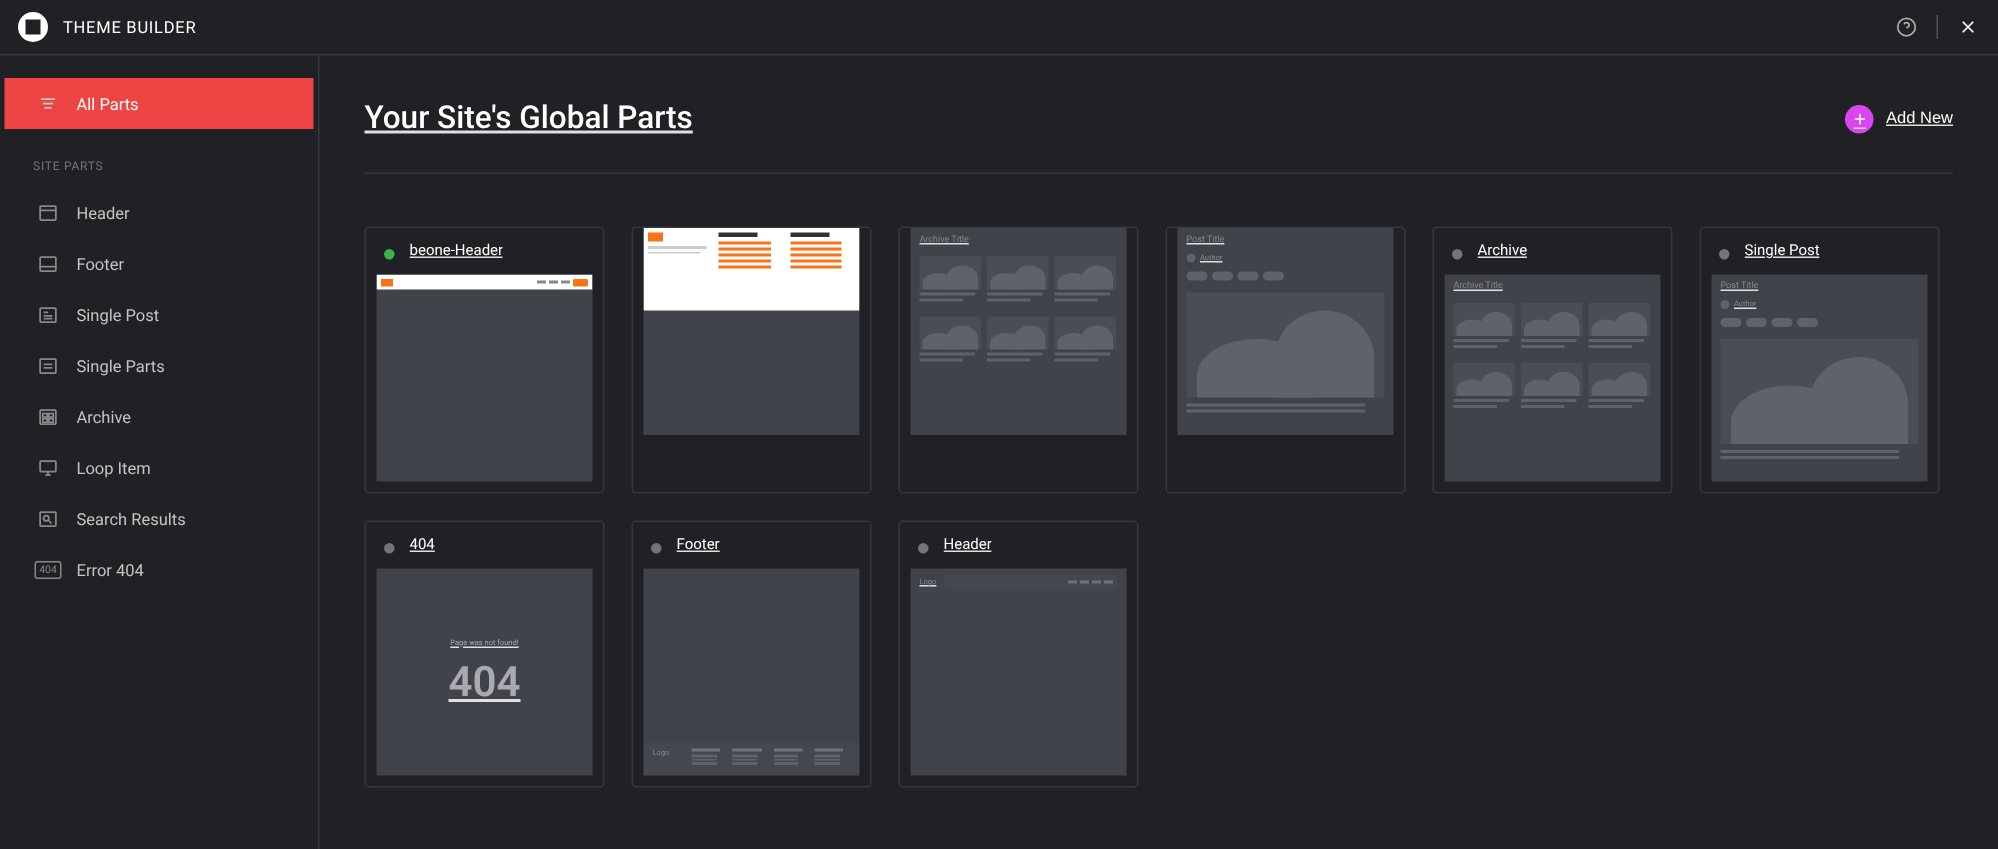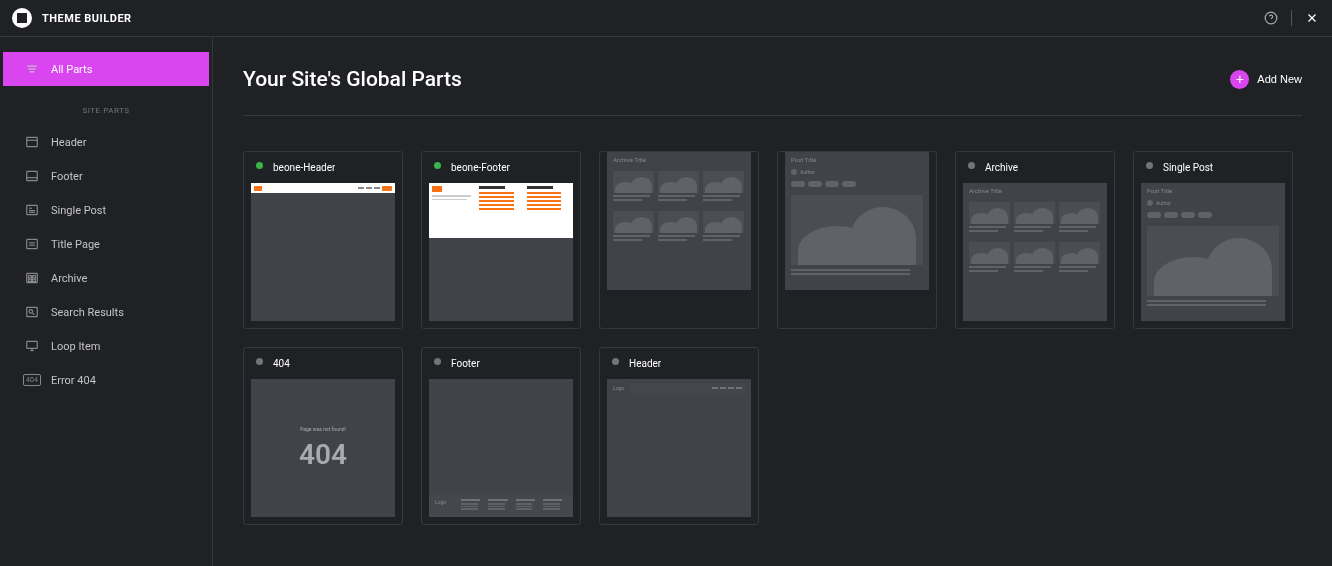--- a/index.html
+++ b/index.html
@@ -43,21 +43,21 @@
       position: absolute;
     }
     .logo-e {
       font-weight: bold;
       font-size: 11px;
       color: #1f2124;
       z-index: 1;
     }
     .header-title {
       font-size: 11px;
-      font-weight: 700;
+      font-weight: 400;
       letter-spacing: 0.5px;
       color: #fff;
     }
     .header-right {
       display: flex;
       align-items: center;
       gap: 12px;
     }
     .header-icon {
       width: 16px;
@@ -85,43 +85,43 @@
       display: flex;
       align-items: center;
       gap: 12px;
       padding: 10px 22px;
       cursor: pointer;
       font-size: 11px;
       color: #c4c4c4;
       margin: 0 3px;
     }
     .sidebar-item.active {
-      background: #d946ef;
+      background: #ef4444;
       color: #fff;
     }
     .sidebar-icon {
       width: 14px;
       height: 14px;
       display: flex;
       align-items: center;
       justify-content: center;
       flex-shrink: 0;
     }
     .sidebar-section-label {
       font-size: 8px;
       letter-spacing: 0.5px;
       color: #71757a;
       padding: 20px 22px 10px;
       text-transform: uppercase;
-      text-align: center;
     }
     .main {
       flex: 1;
       padding: 30px 30px;
       overflow-y: auto;
+      text-decoration: underline;
     }
     .main-header {
       display: flex;
       justify-content: space-between;
       align-items: center;
       padding-bottom: 24px;
       border-bottom: 1px solid #34383c;
     }
     .main-title {
       font-size: 21px;
@@ -157,21 +157,21 @@
     }
     .card {
       width: 160px;
       border: 1px solid #34383c;
       border-radius: 3px;
       overflow: hidden;
       cursor: pointer;
     }
     .card-header {
       display: flex;
-      align-items: flex-start;
+      align-items: flex-end;
       gap: 10px;
       padding: 10px 12px;
     }
     .status-dot {
       width: 7px;
       height: 7px;
       border-radius: 50%;
       flex-shrink: 0;
     }
     .status-active { background: #39b54a; }
@@ -456,53 +456,53 @@
       <span>Single Post</span>
     </div>
     <div class="sidebar-item">
       <span class="sidebar-icon">
         <svg width="14" height="14" viewBox="0 0 24 24" fill="none" stroke="#888" stroke-width="2">
             <rect x="3" y="4" width="18" height="16" rx="1"></rect>
             <line x1="7" y1="10" x2="17" y2="10"></line>
             <line x1="7" y1="14" x2="17" y2="14"></line>
           </svg>
       </span>
-      <span>Title Page</span>
+      <span>Single Parts</span>
     </div>
     <div class="sidebar-item">
       <span class="sidebar-icon">
         <svg width="14" height="14" viewBox="0 0 24 24" fill="none" stroke="#888" stroke-width="2">
             <rect x="3" y="4" width="18" height="16" rx="1"></rect>
             <rect x="6" y="8" width="5" height="4"></rect>
             <rect x="13" y="8" width="5" height="4"></rect>
             <rect x="6" y="14" width="5" height="4"></rect>
             <rect x="13" y="14" width="5" height="4"></rect>
           </svg>
       </span>
       <span>Archive</span>
     </div>
     <div class="sidebar-item">
       <span class="sidebar-icon">
         <svg width="14" height="14" viewBox="0 0 24 24" fill="none" stroke="#888" stroke-width="2">
+            <rect x="3" y="4" width="18" height="12" rx="1"></rect>
+            <line x1="9" y1="20" x2="15" y2="20"></line>
+            <line x1="12" y1="16" x2="12" y2="20"></line>
+          </svg>
+      </span>
+      <span>Loop Item</span>
+    </div>
+    <div class="sidebar-item">
+      <span class="sidebar-icon">
+        <svg width="14" height="14" viewBox="0 0 24 24" fill="none" stroke="#888" stroke-width="2">
             <rect x="3" y="4" width="18" height="16" rx="1"></rect>
             <circle cx="10" cy="11" r="3"></circle>
             <line x1="13" y1="14" x2="16" y2="17"></line>
           </svg>
       </span>
       <span>Search Results</span>
-    </div>
-    <div class="sidebar-item">
-      <span class="sidebar-icon">
-        <svg width="14" height="14" viewBox="0 0 24 24" fill="none" stroke="#888" stroke-width="2">
-            <rect x="3" y="4" width="18" height="12" rx="1"></rect>
-            <line x1="9" y1="20" x2="15" y2="20"></line>
-            <line x1="12" y1="16" x2="12" y2="20"></line>
-          </svg>
-      </span>
-      <span>Loop Item</span>
     </div>
     <div class="sidebar-item">
       <span class="sidebar-icon">
         <span style="font-size:7px;border:1px solid #888;padding:1px 2px;border-radius:2px;color:#888;">404</span>
       </span>
       <span>Error 404</span>
     </div>
   </div>
 
   <div class="main">
@@ -528,24 +528,20 @@
               <div class="nav-dot"></div>
                 <div class="nav-dot"></div>
                 <div class="nav-dot"></div>
               <div class="orange-btn" style="width:10px;height:5px;"></div>
             </div>
           </div>
         </div>
       </div>
 
       <div class="card">
-        <div class="card-header">
-          <span class="status-dot status-active"></span>
-          <span class="card-title">beone-Footer</span>
-        </div>
         <div class="card-preview">
           <div class="preview-footer-white">
             <div class="preview-footer-col">
               <div style="width:10px;height:6px;background:#f97316;margin-bottom:3px;"></div>
               <div class="preview-line" style="background:#ccc;width:90%;height:1.5px;"></div>
               <div class="preview-line" style="background:#ccc;width:80%;height:1.5px;"></div>
             </div>
             <div class="preview-footer-col">
               <div class="preview-footer-title"></div>
               <div class="preview-footer-line"></div>

